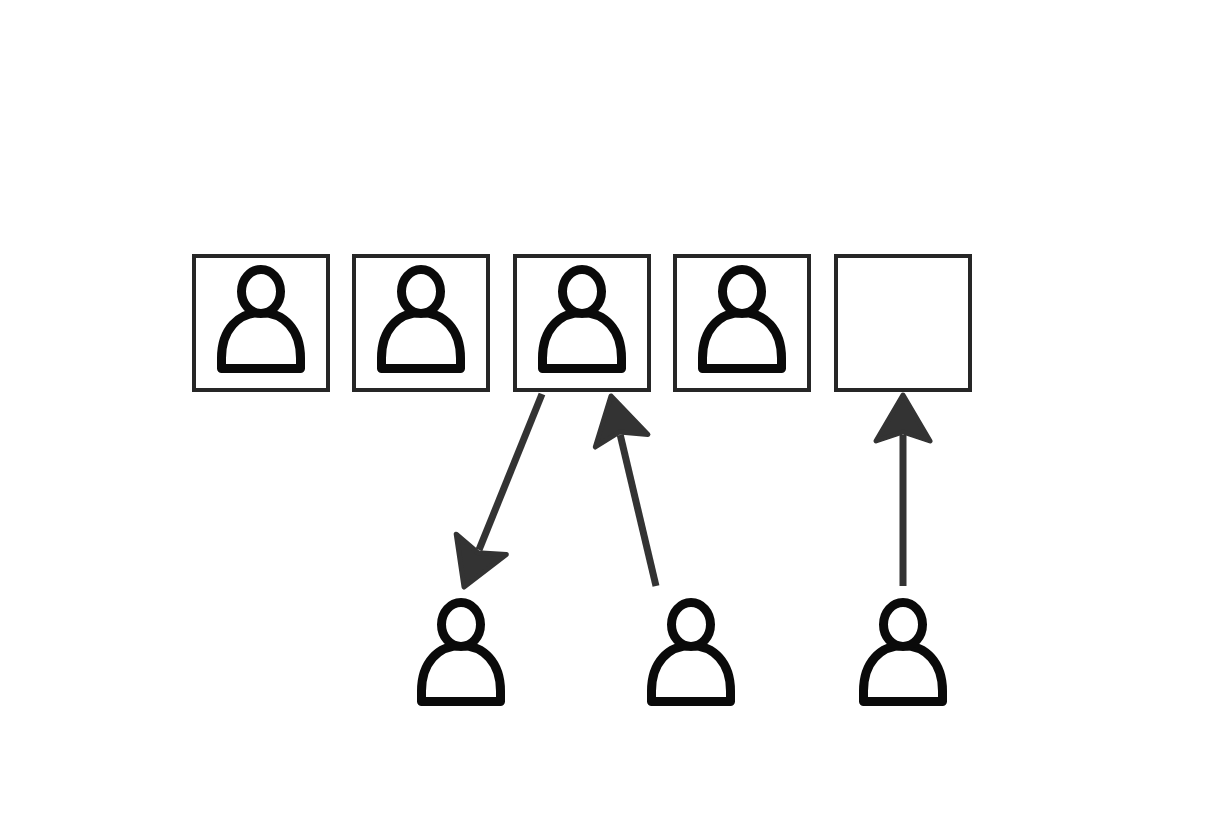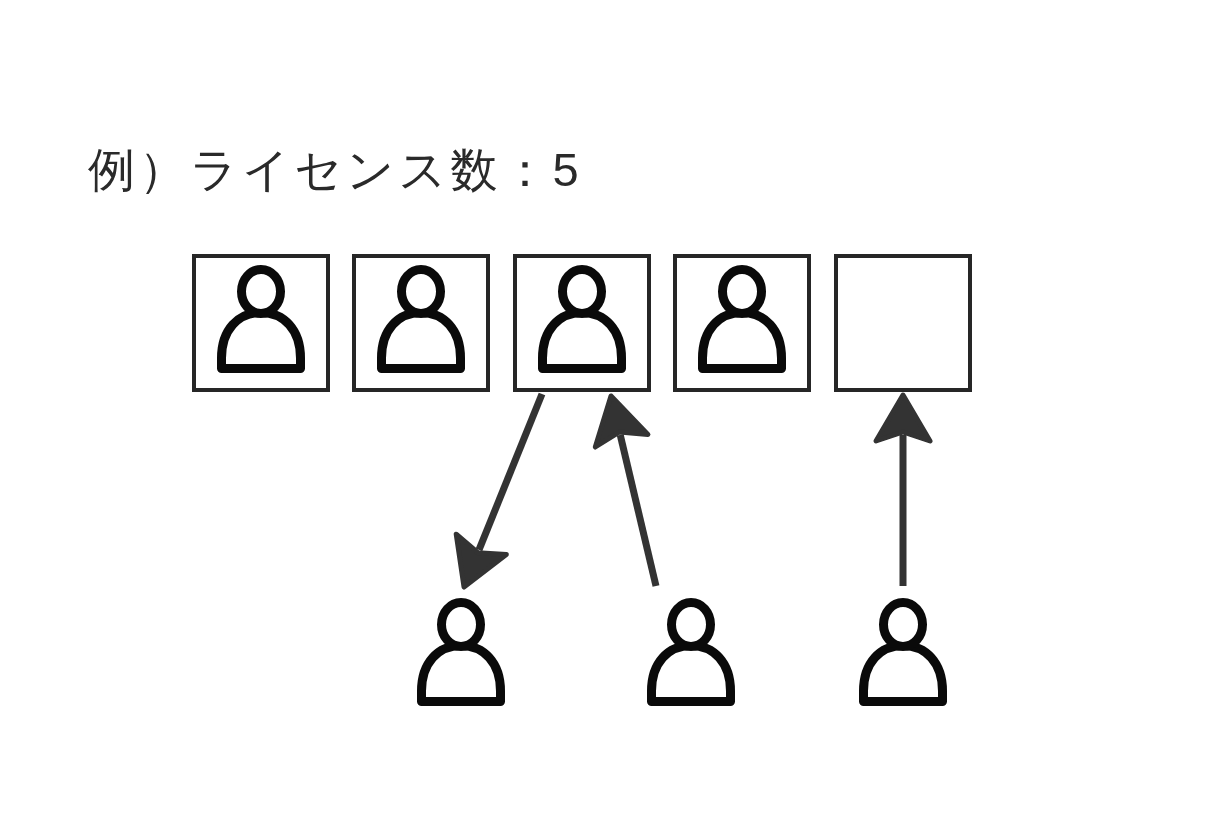--- a/index.html
+++ b/index.html
@@ -42,21 +42,20 @@
   #arrow-layer{
     position:absolute;left:0;top:0;
     width:1220px;height:819px;
     pointer-events:none;
   }
 </style>
 </head>
 <body>
 
 <div class="canvas">
-  <div class="title">例）ライセンス数：5</div>
   <div id="slots">
       <div class="slot" style="left: 192px;">
     <svg class="person" viewBox="0 0 88 108">
       <path class="p-body" d="M4.5,103.5 V93 C4.5,65 21,47.5 44,47.5 C67,47.5 83.5,65 83.5,93 V103.5 Z"></path>
       <ellipse class="p-head" cx="44" cy="26.5" rx="19.5" ry="22"></ellipse>
     </svg>
   </div>
       <div class="slot" style="left: 352px;">
     <svg class="person" viewBox="0 0 88 108">
       <path class="p-body" d="M4.5,103.5 V93 C4.5,65 21,47.5 44,47.5 C67,47.5 83.5,65 83.5,93 V103.5 Z"></path>

